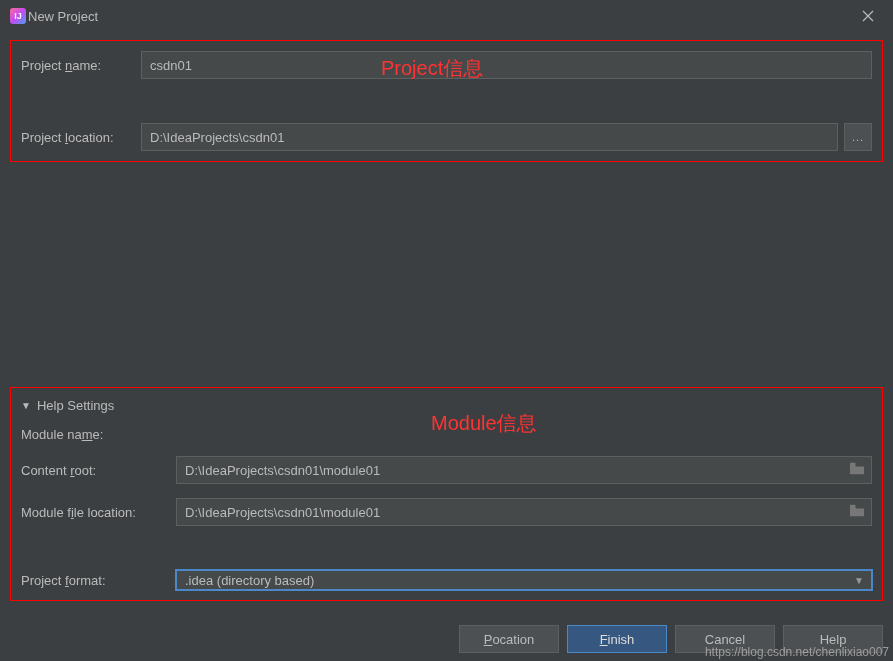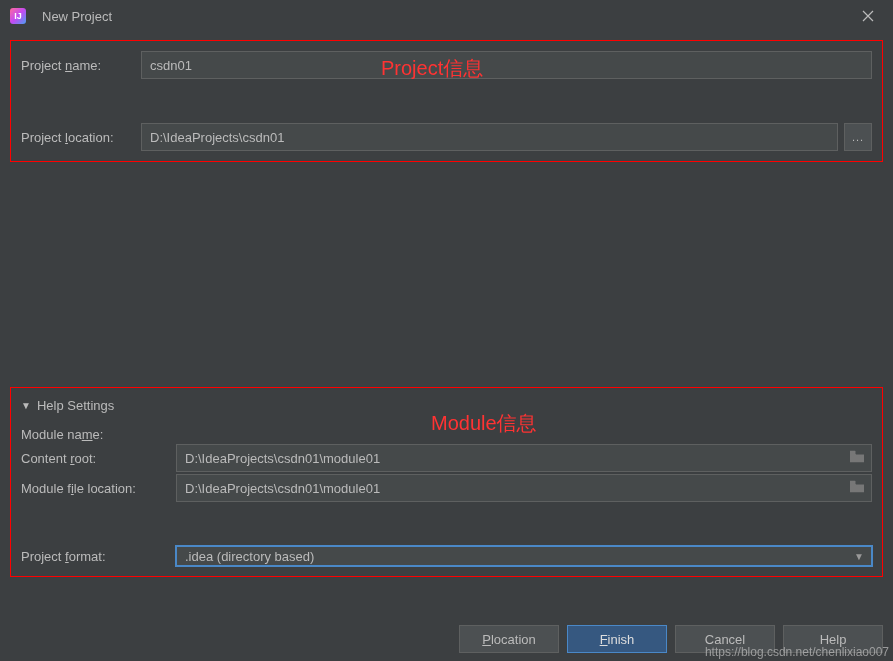--- a/index.html
+++ b/index.html
@@ -24,21 +24,21 @@
       margin-right: 2px;
       background: linear-gradient(135deg, #ff6b9d 0%, #c44af2 50%, #4a9ff2 100%);
       border-radius: 3px;
       display: flex;
       align-items: center;
       justify-content: center;
       font-size: 9px;
       font-weight: bold;
       color: #fff;
     }
-    .titlebar .title { flex: 1; color: #bbbbbb; margin-left: 14px; }
+    .titlebar .title { flex: 1; color: #bbbbbb; }
     .titlebar .close {
       width: 30px; height: 30px;
       display: flex; align-items: center; justify-content: center;
       color: #bbbbbb; font-size: 16px;
       cursor: pointer;
     }
     .content {
       padding: 0 10px;
     }
     .section-box {
@@ -48,21 +48,21 @@
     }
     .annotation {
       position: absolute;
       color: #ff3333;
       font-size: 20px;
       pointer-events: none;
     }
     .form-row {
       display: flex;
       align-items: center;
-      margin-bottom: 2px;
+      margin-bottom: 14px;
     }
     .form-row:last-child { margin-bottom: 0; margin-top: 44px; }
     .form-label {
       width: 120px;
       color: #bbbbbb;
       flex-shrink: 0;
     }
     .more-settings .form-label { width: 155px; }
     .form-input {
       flex: 1;
@@ -230,19 +230,19 @@
       <div class="form-label"><span>Project </span><span class="underline">f</span><span>ormat:</span></div>
       <div class="select-wrap">
         <div class="form-select" style="display:flex;align-items:center;">.idea (directory based)</div>
         <span class="select-arrow">▼</span>
       </div>
     </div>
   </div>
 </div>
 
 <div class="footer">
-  <button class="btn"><span class="underline">P</span><span>location</span></button>
+  <button class="btn"><span class="underline">P</span><span>ocation</span></button>
   <button class="btn primary"><span class="underline">F</span><span>inish</span></button>
   <button class="btn">Cancel</button>
   <button class="btn">Help</button>
 </div>
 
 <div class="watermark">https://blog.csdn.net/chenlixiao007</div>
 
 </body></html>

